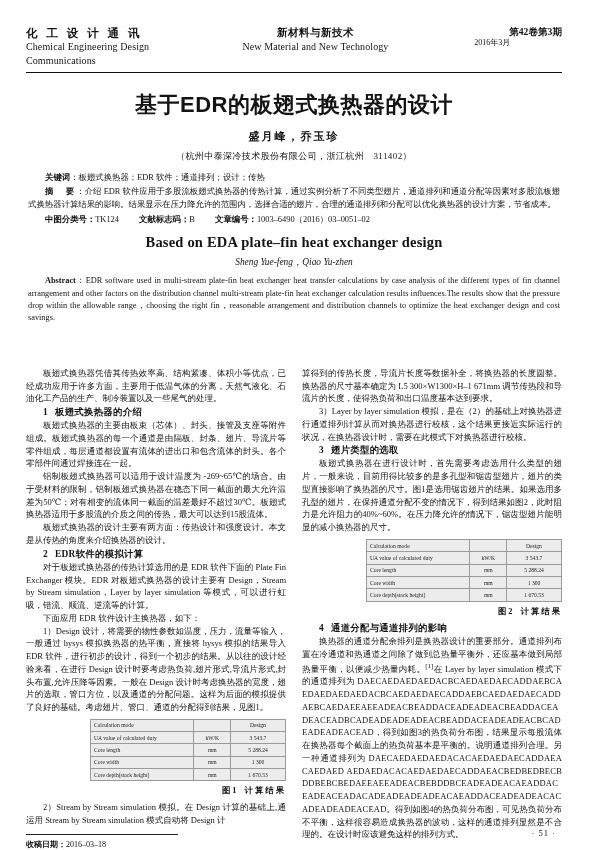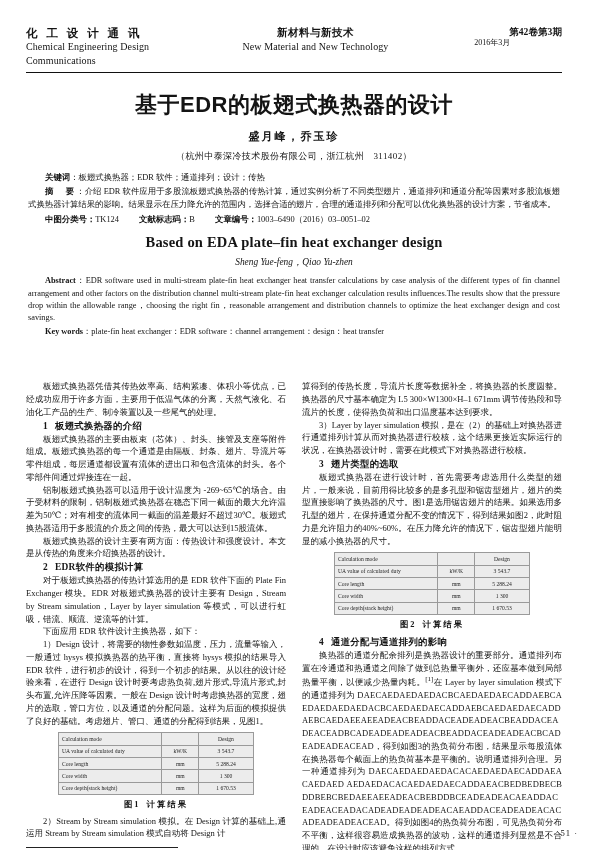--- a/index.html
+++ b/index.html
@@ -160,21 +160,21 @@
   .seq {
     letter-spacing: 0.2px;
     word-break: break-all;
   }
 
   
   .figwrap {
     margin: 5px 0 3px 0;
     display: flex;
     flex-direction: column;
-    align-items: center;
+    align-items: flex-end;
   }
   table.calc {
     border-collapse: collapse;
     width: 196px;
     border: 1.1px solid #2b2b2b;
     background: #ececec;
     font-size: 5.6px;
   }
   table.calc td {
     border: 0.6px solid #9a9a9a;
@@ -210,21 +210,21 @@
     width: 152px;
     border-top: 0.9px solid #222;
   }
   .fn-row { display: block; }
   .fn-cont { padding-left: 48px; }
   .fn-lbl { font-weight: bold; }
 
   
   .pagenum {
     position: absolute;
-    right: 10px;
+    right: 32px;
     bottom: 12px;
     font-size: 8.6px;
     letter-spacing: 1px;
     text-align: right;
   }
 </style>
 </head>
 <body>
 
 <div class="page">
@@ -256,21 +256,20 @@
       <span class="seg"><span class="lbl-n">中图分类号：</span><span>TK124</span></span>
       <span class="seg"><span class="lbl-n">文献标志码：</span><span>B</span></span>
       <span class="seg"><span class="lbl-n">文章编号：</span><span>1003–6490（2016）03–0051–02</span></span>
     </p>
   </div>
 
   <div class="en-title">Based on EDA plate–fin heat exchanger design</div>
   <div class="en-authors">Sheng Yue-feng，Qiao Yu-zhen</div>
   <div class="en-abs">
     <p class="ind"><span class="lbl-n">Abstract</span><span>：EDR software used in multi-stream plate-fin heat exchanger heat transfer calculations by case analysis of the different types of fin channel arrangement and other factors on the distribution channel multi-stream plate-fin heat exchanger calculation results influences.The results show that the pressure drop within the allowable range，choosing the right fin，reasonable arrangement and distribution channels to optimize the heat exchanger design and cost savings.</span></p>
-    <p class="ind"><span class="lbl-n">Key words</span><span>：plate-fin heat exchanger：EDR software：channel arrangement：design：heat transfer</span></p>
   </div>
 
   <div class="cols">
 
     <div class="col">
       <p>板翅式换热器凭借其传热效率高、结构紧凑、体积小等优点，已经成功应用于许多方面，主要用于低温气体的分离，天然气液化、石油化工产品的生产、制冷装置以及一些尾气的处理。</p>
 
       <p class="sec-h"><span class="num">1</span><span>板翅式换热器的介绍</span></p>
       <p>板翅式换热器的主要由板束（芯体）、封头、接管及支座等附件组成。板翅式换热器的每一个通道是由隔板、封条、翅片、导流片等零件组成，每层通道都设置有流体的进出口和包含流体的封头。各个零部件间通过焊接连在一起。</p>
       <p>铝制板翅式换热器可以适用于设计温度为 -269~65℃的场合。由于受材料的限制，铝制板翅式换热器在稳态下同一截面的最大允许温差为50℃；对有相变的流体同一截面的温差最好不超过30℃。板翅式换热器适用于多股流的介质之间的传热，最大可以达到15股流体。</p>

